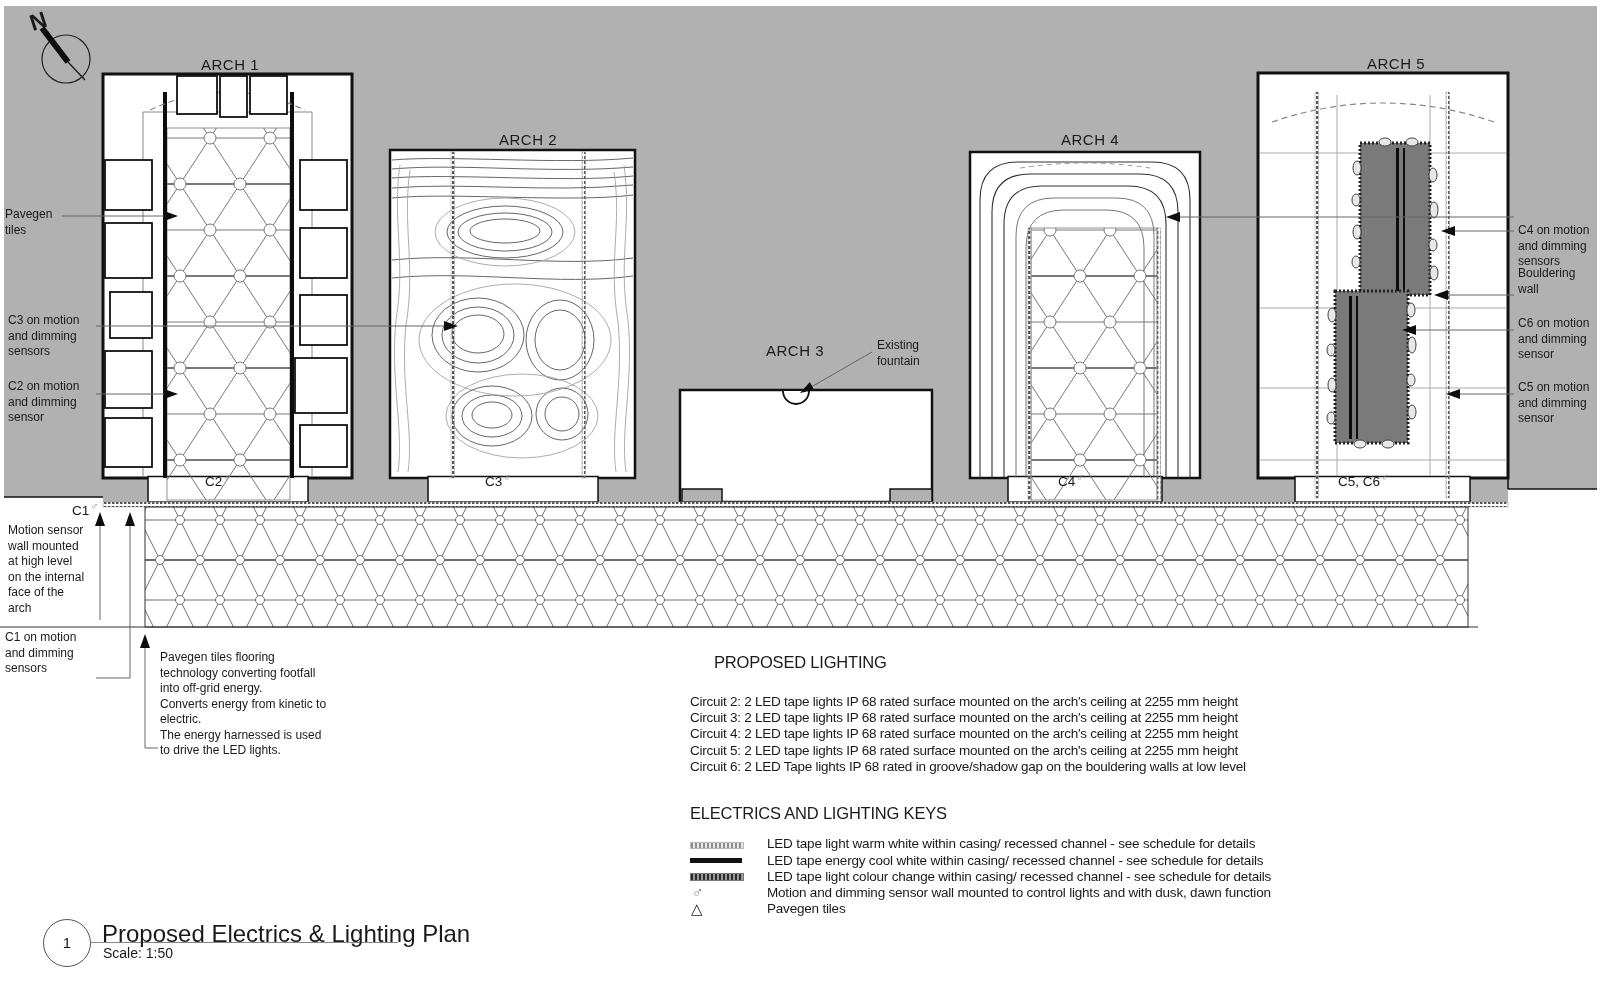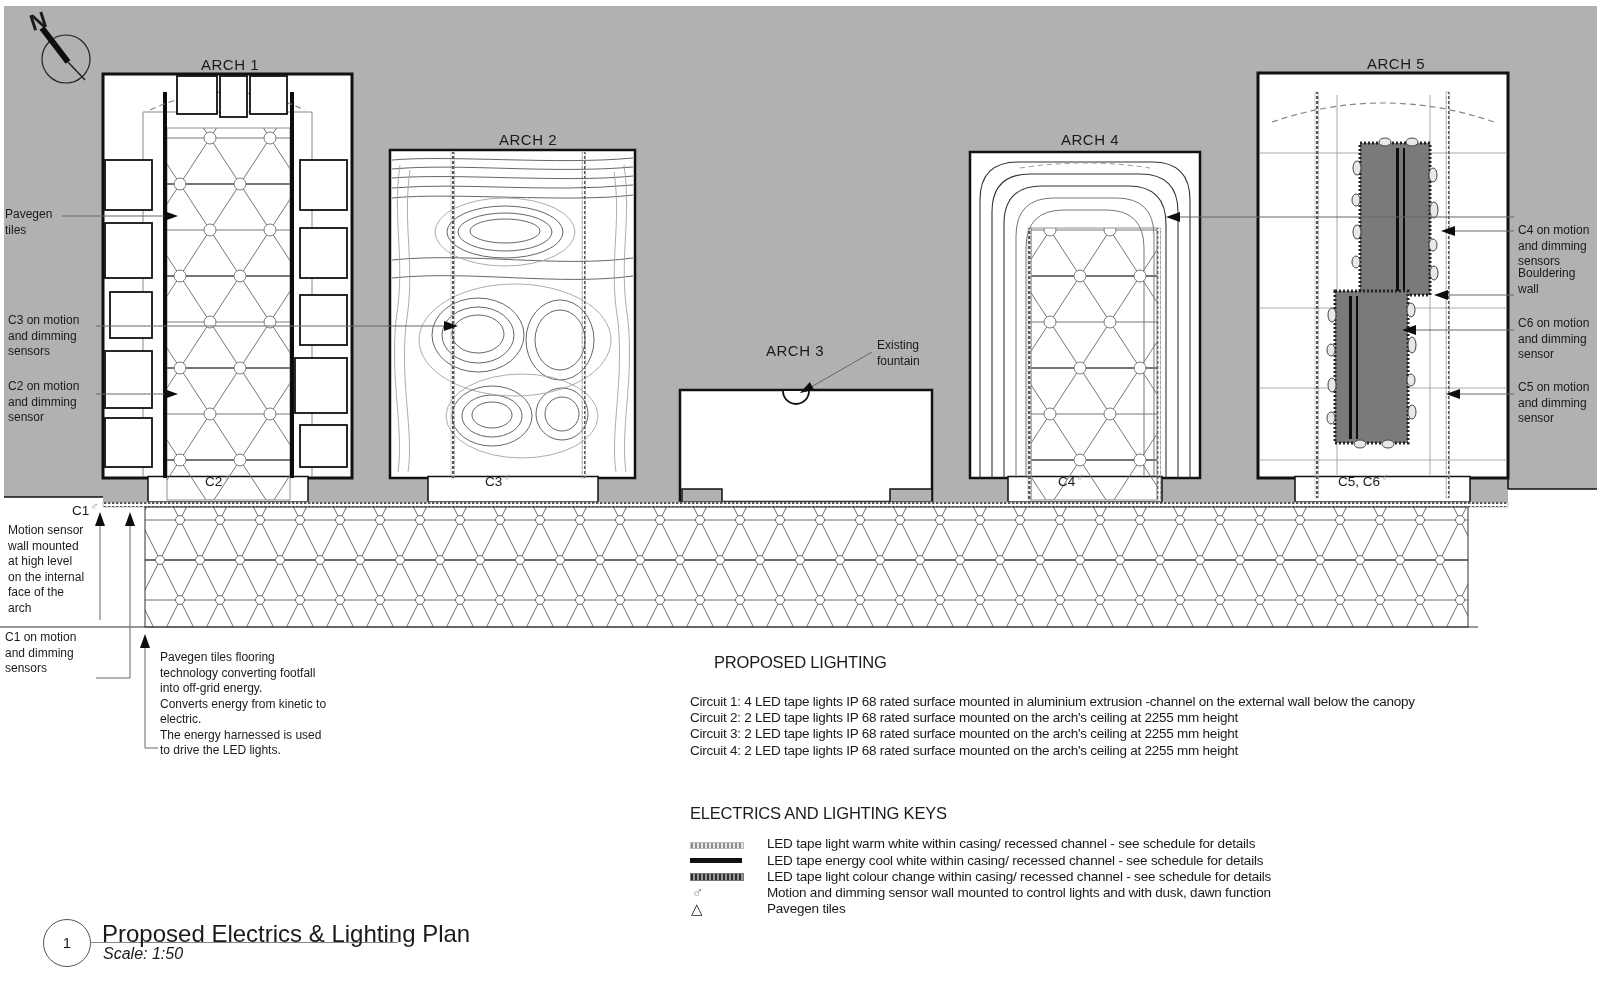--- a/index.html
+++ b/index.html
@@ -17,21 +17,21 @@
   .sym-warm{width:52px;height:5px;margin-top:6px;background:repeating-linear-gradient(90deg,#8d8d8d 0 2px,#e8e8e8 2px 4px);border:1px solid #bbb;}
   .sym-cool{width:52px;height:5px;margin-top:6px;background:#111;}
   .sym-cc{width:52px;height:6px;margin-top:5px;background:repeating-linear-gradient(90deg,#2b2b2b 0 2px,#9a9a9a 2px 4px);border:1px solid #777;}
   .sym-sensor{font-size:16px;color:#8a8a8a;line-height:16px;}
   .sym-pavegen{font-size:15px;color:#222;line-height:16px;}
   #compass-n{position:absolute;left:30px;top:8px;font-size:23px;font-weight:bold;transform:rotate(-18deg);}
   #titleblock-number{position:absolute;left:43px;top:919px;width:46px;height:46px;border:1.3px solid #555;
      border-radius:50%;text-align:center;line-height:46px;font-size:15px;background:#fff;}
   #plan-title{position:absolute;left:102px;top:920px;font-size:24px;white-space:nowrap;}
   #plan-title-rule{position:absolute;left:90px;top:942px;width:308px;height:1px;background:#888;}
-  #plan-scale{position:absolute;left:103px;top:945px;font-size:16px;font-style:italic;}
+  #plan-scale{position:absolute;left:103px;top:945px;font-size:14px;}
 </style>
 </head>
 <body>
 
 <div id="canvas">
 
 <svg id="plan-svg" width="1600" height="998" viewBox="0 0 1600 998">
   <defs>
     <pattern id="triW" width="40" height="80" patternUnits="userSpaceOnUse">
       <g stroke="#6e6e6e" stroke-width="1" fill="none">
@@ -307,24 +307,25 @@
 sensor</div>
 
   <div class="t ctag" style="left:72px;top:503px;"><span>C1</span><span class="sens">♂</span></div>
   <div class="t ctag" style="left:205px;top:474px;"><span>C2</span><span class="sens">♂</span></div>
   <div class="t ctag" style="left:485px;top:474px;"><span>C3</span><span class="sens">♂</span></div>
   <div class="t ctag" style="left:1058px;top:474px;"><span>C4</span><span class="sens">♂</span></div>
   <div class="t ctag" style="left:1338px;top:474px;"><span>C5, C6</span><span class="sens">♂</span></div>
 
   <div class="t sec-title" style="left:690px;top:655px;margin-left:24px;">PROPOSED LIGHTING</div>
   <div style="position:absolute;left:690px;top:694px;">
-    <div class="circuit-line">Circuit 1: 4 LED tape lights IP 68 rated surface mounted in aluminium extrusion -channel on the external wall below the canopy</div>
     <div class="circuit-line">Circuit 2: 2 LED tape lights IP 68 rated surface mounted on the arch's ceiling at 2255 mm height</div>
     <div class="circuit-line">Circuit 3: 2 LED tape lights IP 68 rated surface mounted on the arch's ceiling at 2255 mm height</div>
     <div class="circuit-line">Circuit 4: 2 LED tape lights IP 68 rated surface mounted on the arch's ceiling at 2255 mm height</div>
+    <div class="circuit-line">Circuit 5: 2 LED tape lights IP 68 rated surface mounted on the arch's ceiling at 2255 mm height</div>
+    <div class="circuit-line">Circuit 6: 2 LED Tape lights IP 68 rated in groove/shadow gap on the bouldering walls at low level</div>
   </div>
 
   <div class="t sec-title" style="left:690px;top:806px;">ELECTRICS AND LIGHTING KEYS</div>
   <div class="leg-sym sym-warm" style="left:690px;top:836px;"></div>
   <div class="t leg-label" style="left:767px;top:836px;">LED tape light warm white within casing/ recessed channel - see schedule for details</div>
   <div class="leg-sym sym-cool" style="left:690px;top:852px;"></div>
   <div class="t leg-label" style="left:767px;top:853px;">LED tape energy cool white within casing/ recessed channel - see schedule for details</div>
   <div class="leg-sym sym-cc" style="left:690px;top:868px;"></div>
   <div class="t leg-label" style="left:767px;top:869px;">LED tape light colour change within casing/ recessed channel - see schedule for details</div>
   <div class="t sym-sensor" style="left:692px;top:885px;">♂</div>

